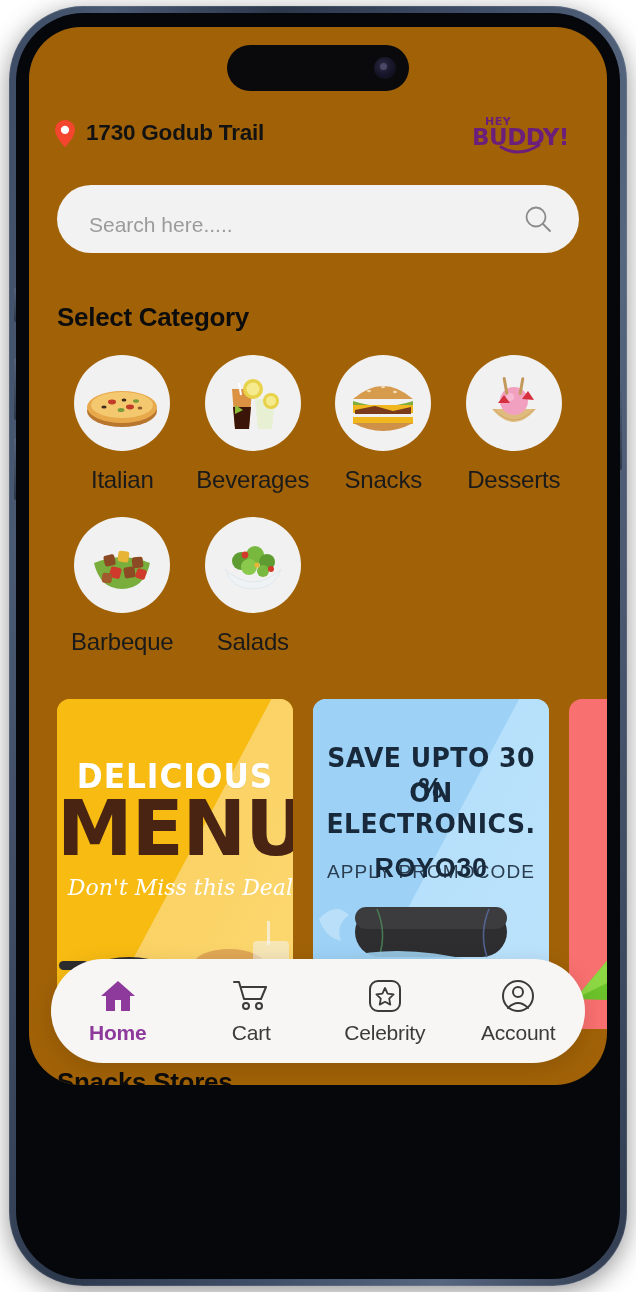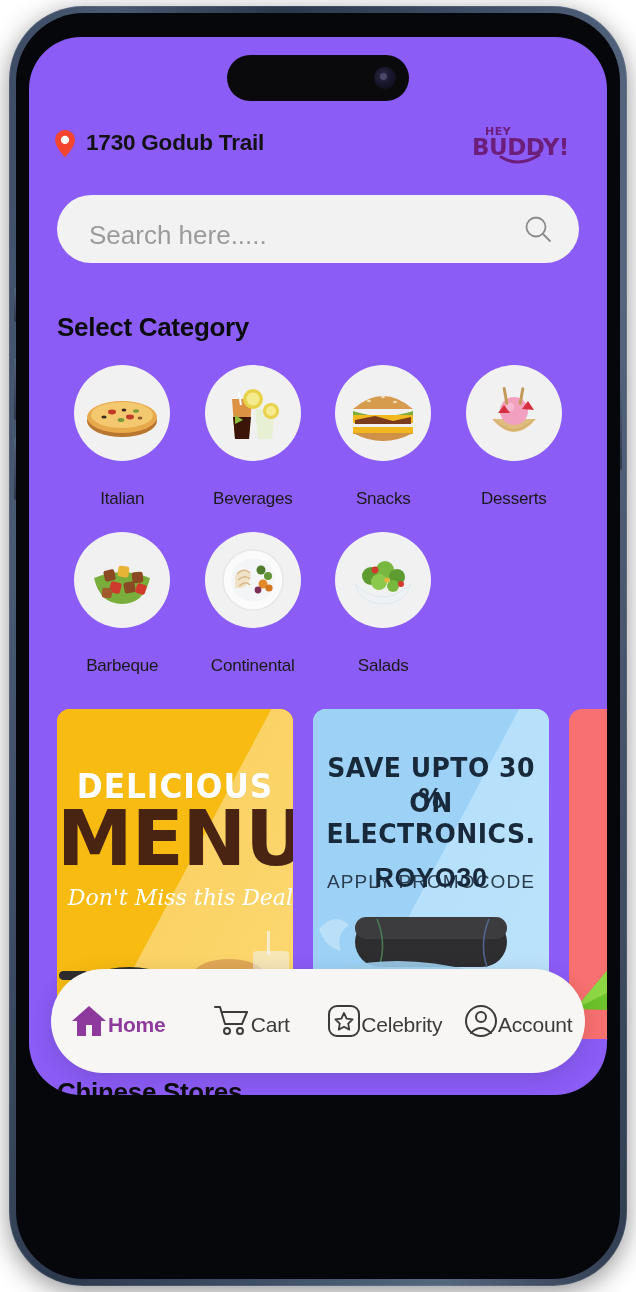--- a/index.html
+++ b/index.html
@@ -33,24 +33,24 @@
     border-radius: 3px;
   }
   .side-btn.left1 { left: 5px; top: 282px; height: 34px; }
   .side-btn.left2 { left: 5px; top: 352px; height: 62px; }
   .side-btn.left3 { left: 5px; top: 432px; height: 62px; }
   .side-btn.right1 { right: 5px; top: 372px; height: 92px; }
 
   
   .screen {
     position: absolute;
-    left: 29px; top: 37px;
+    left: 29px; top: 27px;
     width: 578px; height: 1058px;
     border-radius: 52px;
-    background: #8b5cf6;
+    background: #a16207;
     overflow: hidden;
   }
 
   .notch {
     position: absolute;
     left: 50%; transform: translateX(-50%);
     top: 18px;
     width: 182px; height: 46px;
     background: #0a0a0c;
     border-radius: 24px;
@@ -106,21 +106,21 @@
     background: #f2f2f2;
     border-radius: 34px;
     display: flex;
     align-items: center;
     padding: 0 26px 0 32px;
   }
   .search-input {
     flex: 1 1 auto;
     border: none; outline: none; background: transparent;
     font-family: "Liberation Sans", sans-serif;
-    font-size: 26px;
+    font-size: 21px;
     color: #6f6f6f;
     margin-top: 12px;
   }
   .search-input::placeholder { color: #9b9b9b; }
   .search-icon { width: 30px; height: 30px; flex: 0 0 auto; }
 
   .section-title {
     position: absolute;
     left: 28px;
     font-size: 26px;
@@ -148,22 +148,22 @@
   .cat-circle {
     width: 96px; height: 96px;
     border-radius: 50%;
     background: #f1f1f1;
     position: relative;
     overflow: hidden;
     display: flex; align-items: center; justify-content: center;
   }
   .cat-circle svg { width: 96px; height: 96px; display: block; }
   .cat-label {
-    margin-top: 28px;
-    font-size: 17px;
+    margin-top: 15px;
+    font-size: 24px;
     color: #1a1a1a;
     letter-spacing: -0.2px;
     text-align: right;
     white-space: nowrap;
   }
 
   
   .promo-row {
     position: absolute;
     left: 28px; top: 672px;
@@ -277,21 +277,21 @@
     background: #f7f6f4;
     border-radius: 52px;
     display: flex;
     align-items: center;
     justify-content: space-around;
     box-shadow: 0 5px 22px rgba(0,0,0,0.13);
     z-index: 20;
   }
   .nav-item {
     display: flex;
-    flex-direction: row;
+    flex-direction: column;
     align-items: center;
     justify-content: center;
     width: 120px;
     cursor: pointer;
   }
   .nav-icon { height: 36px; display: flex; align-items: center; justify-content: center; }
   .nav-icon svg { display: block; }
   .nav-label {
     margin-top: 7px;
     font-size: 21px;
@@ -425,38 +425,20 @@
             <rect x="58" y="40" width="11" height="11" rx="2.4" fill="#8b4a23" transform="rotate(-6 63 45)"></rect>
             <rect x="36" y="50" width="11" height="11" rx="2.4" fill="#cf3a2c" transform="rotate(14 41 55)"></rect>
             <rect x="50" y="50" width="11" height="11" rx="2.4" fill="#8b4a23" transform="rotate(-10 55 55)"></rect>
             <rect x="28" y="56" width="10" height="10" rx="2.4" fill="#a05a2c" transform="rotate(6 33 61)"></rect>
             <rect x="62" y="52" width="10" height="10" rx="2.4" fill="#cf3a2c" transform="rotate(18 67 57)"></rect>
           </svg>
         </div>
         <div class="cat-label">Barbeque</div>
       </div>
 
-      <div class="cat-item">
-        <div class="cat-circle">
-          <svg viewBox="0 0 96 96">
-            <circle cx="48" cy="48" r="30" fill="#fbfbfc" stroke="#e5e7ea" stroke-width="1.5"></circle>
-            <circle cx="48" cy="48" r="22" fill="#f4f5f7"></circle>
-            <path d="M30 44 q8 -10 16 -2 q-2 16 -16 14 z" fill="#f0e2c6"></path>
-            <path d="M32 42 q7 -7 13 -1" stroke="#d8b887" stroke-width="1.6" fill="none"></path>
-            <path d="M33 48 q7 -6 12 -1" stroke="#d8b887" stroke-width="1.6" fill="none"></path>
-            <path d="M34 54 q7 -6 11 -1" stroke="#d8b887" stroke-width="1.6" fill="none"></path>
-            <circle cx="56" cy="38" r="4.5" fill="#4f7d2e"></circle>
-            <circle cx="63" cy="44" r="4" fill="#649536"></circle>
-            <circle cx="58" cy="52" r="4.5" fill="#e08a2c"></circle>
-            <circle cx="64" cy="56" r="3.6" fill="#d4741f"></circle>
-            <circle cx="53" cy="58" r="3.4" fill="#7b2f55"></circle>
-          </svg>
-        </div>
-        <div class="cat-label">Continental</div>
-      </div>
 
       <div class="cat-item">
         <div class="cat-circle">
           <svg viewBox="0 0 96 96">
             <path d="M20 52 q28 26 56 0 q-6 20 -28 20 q-22 0 -28 -20z" fill="#eef3f6" opacity="0.85" stroke="#dde4e9" stroke-width="1"></path>
             <circle cx="36" cy="44" r="9" fill="#5e9c32"></circle>
             <circle cx="50" cy="38" r="9" fill="#79b83f"></circle>
             <circle cx="62" cy="45" r="8" fill="#5e9c32"></circle>
             <circle cx="44" cy="50" r="8" fill="#8bc94c"></circle>
             <circle cx="58" cy="54" r="6" fill="#79b83f"></circle>
@@ -520,21 +502,21 @@
 
       <div class="promo promo-pink">
         <svg class="b3-green" viewBox="0 0 130 90">
           <path d="M0 88 L52 26 L118 74 L70 90 Z" fill="#6cc22a"></path>
           <path d="M0 88 L52 26 L60 58 Z" fill="#8ed744"></path>
           <path d="M52 26 L118 74 L92 80 Z" fill="#4fa31c"></path>
         </svg>
       </div>
     </div>
 
-    <div class="section-title stores">Chinese Stores</div>
+    <div class="section-title stores">Snacks Stores</div>
 
     <div class="store-card">
       <svg viewBox="0 0 522 175">
         <rect width="522" height="175" fill="#efe6dd"></rect>
         <rect x="0" y="0" width="522" height="46" fill="#f6f1ec"></rect>
         <rect x="0" y="46" width="170" height="129" fill="#2c2926"></rect>
         <rect x="170" y="46" width="110" height="129" fill="#c9bcae"></rect>
         <rect x="280" y="46" width="242" height="129" fill="#d8cbbd"></rect>
         <rect x="18" y="60" width="20" height="92" fill="#5c5450"></rect>
         <rect x="48" y="66" width="26" height="86" fill="#3b3733"></rect>

